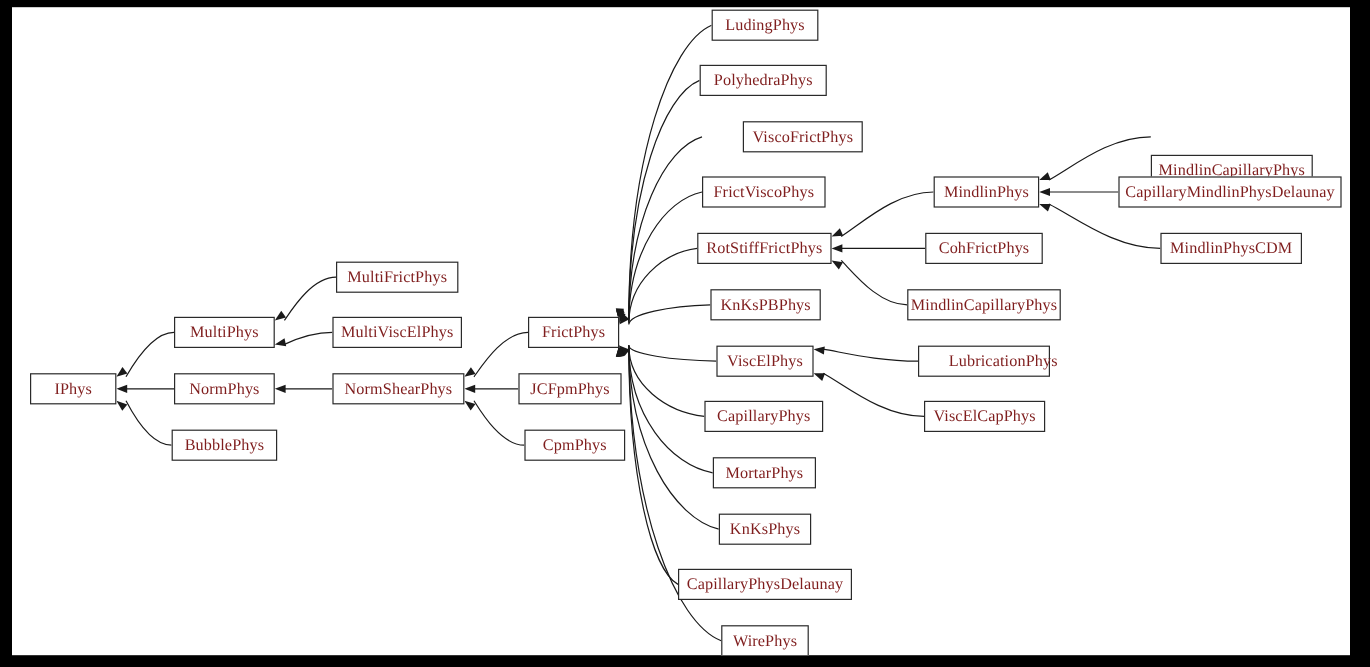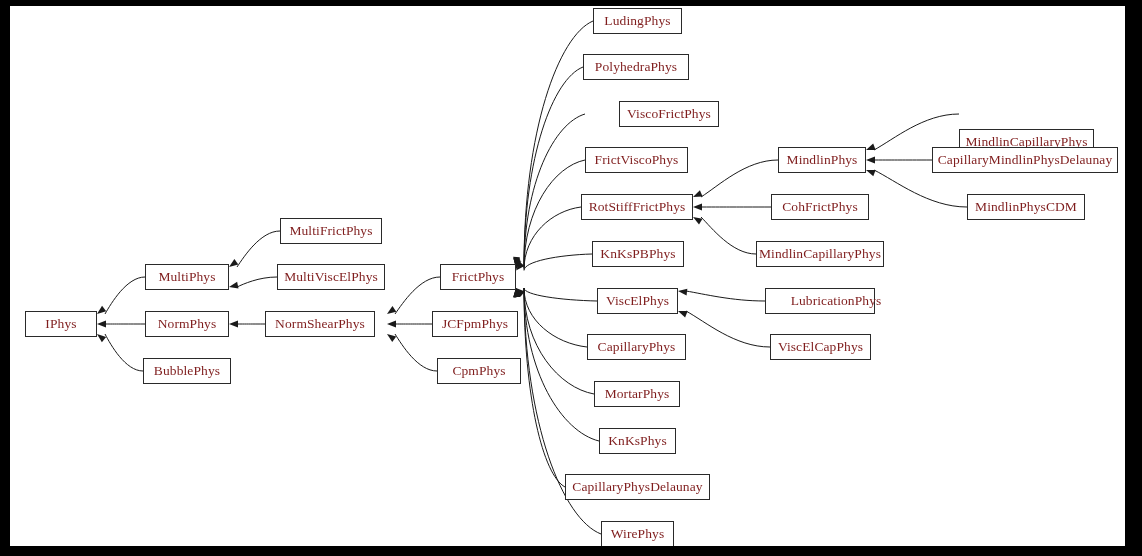--- a/index.html
+++ b/index.html
@@ -112,21 +112,21 @@
         <path d="M 957 201 C 918.62 201, 886.3 175.1, 864 164" fill="none" stroke="#1a1a1a" stroke-width="1"></path>
         <polygon points="856,164 865.6203249261858,163.90331331732477 863.2812509491581,170.2883530924547" fill="#1a1a1a"></polygon>
       </svg>
     <div id="node-layer">
         <div class="node" style="left: 15px; top: 305px; width: 72px; height: 26px;">IPhys</div>
         <div class="node" style="left: 135px; top: 258px; width: 84px; height: 26px;">MultiPhys</div>
         <div class="node" style="left: 135px; top: 305px; width: 84px; height: 26px;">NormPhys</div>
         <div class="node" style="left: 133px; top: 352px; width: 88px; height: 26px; text-align: right;">BubblePhys</div>
         <div class="node" style="left: 270px; top: 212px; width: 102px; height: 26px;">MultiFrictPhys</div>
         <div class="node" style="left: 267px; top: 258px; width: 108px; height: 26px;">MultiViscElPhys</div>
-        <div class="node" style="left: 255px; top: 305px; width: 110px; height: 26px;">NormShearPhys</div>
+        <div class="node" style="left: 267px; top: 305px; width: 110px; height: 26px;">NormShearPhys</div>
         <div class="node" style="left: 430px; top: 258px; width: 76px; height: 26px;">FrictPhys</div>
         <div class="node" style="left: 422px; top: 305px; width: 86px; height: 26px;">JCFpmPhys</div>
         <div class="node" style="left: 427px; top: 352px; width: 84px; height: 26px;">CpmPhys</div>
         <div class="node" style="left: 583px; top: 2px; width: 89px; height: 26px;">LudingPhys</div>
         <div class="node" style="left: 573px; top: 48px; width: 106px; height: 26px;">PolyhedraPhys</div>
         <div class="node" style="left: 589px; top: 95px; width: 100px; height: 26px; margin-left: 20px;">ViscoFrictPhys</div>
         <div class="node" style="left: 575px; top: 141px; width: 103px; height: 26px;">FrictViscoPhys</div>
         <div class="node" style="left: 571px; top: 188px; width: 112px; height: 26px;">RotStiffFrictPhys</div>
         <div class="node" style="left: 582px; top: 235px; width: 92px; height: 26px;">KnKsPBPhys</div>
         <div class="node" style="left: 587px; top: 282px; width: 81px; height: 26px;">ViscElPhys</div>

